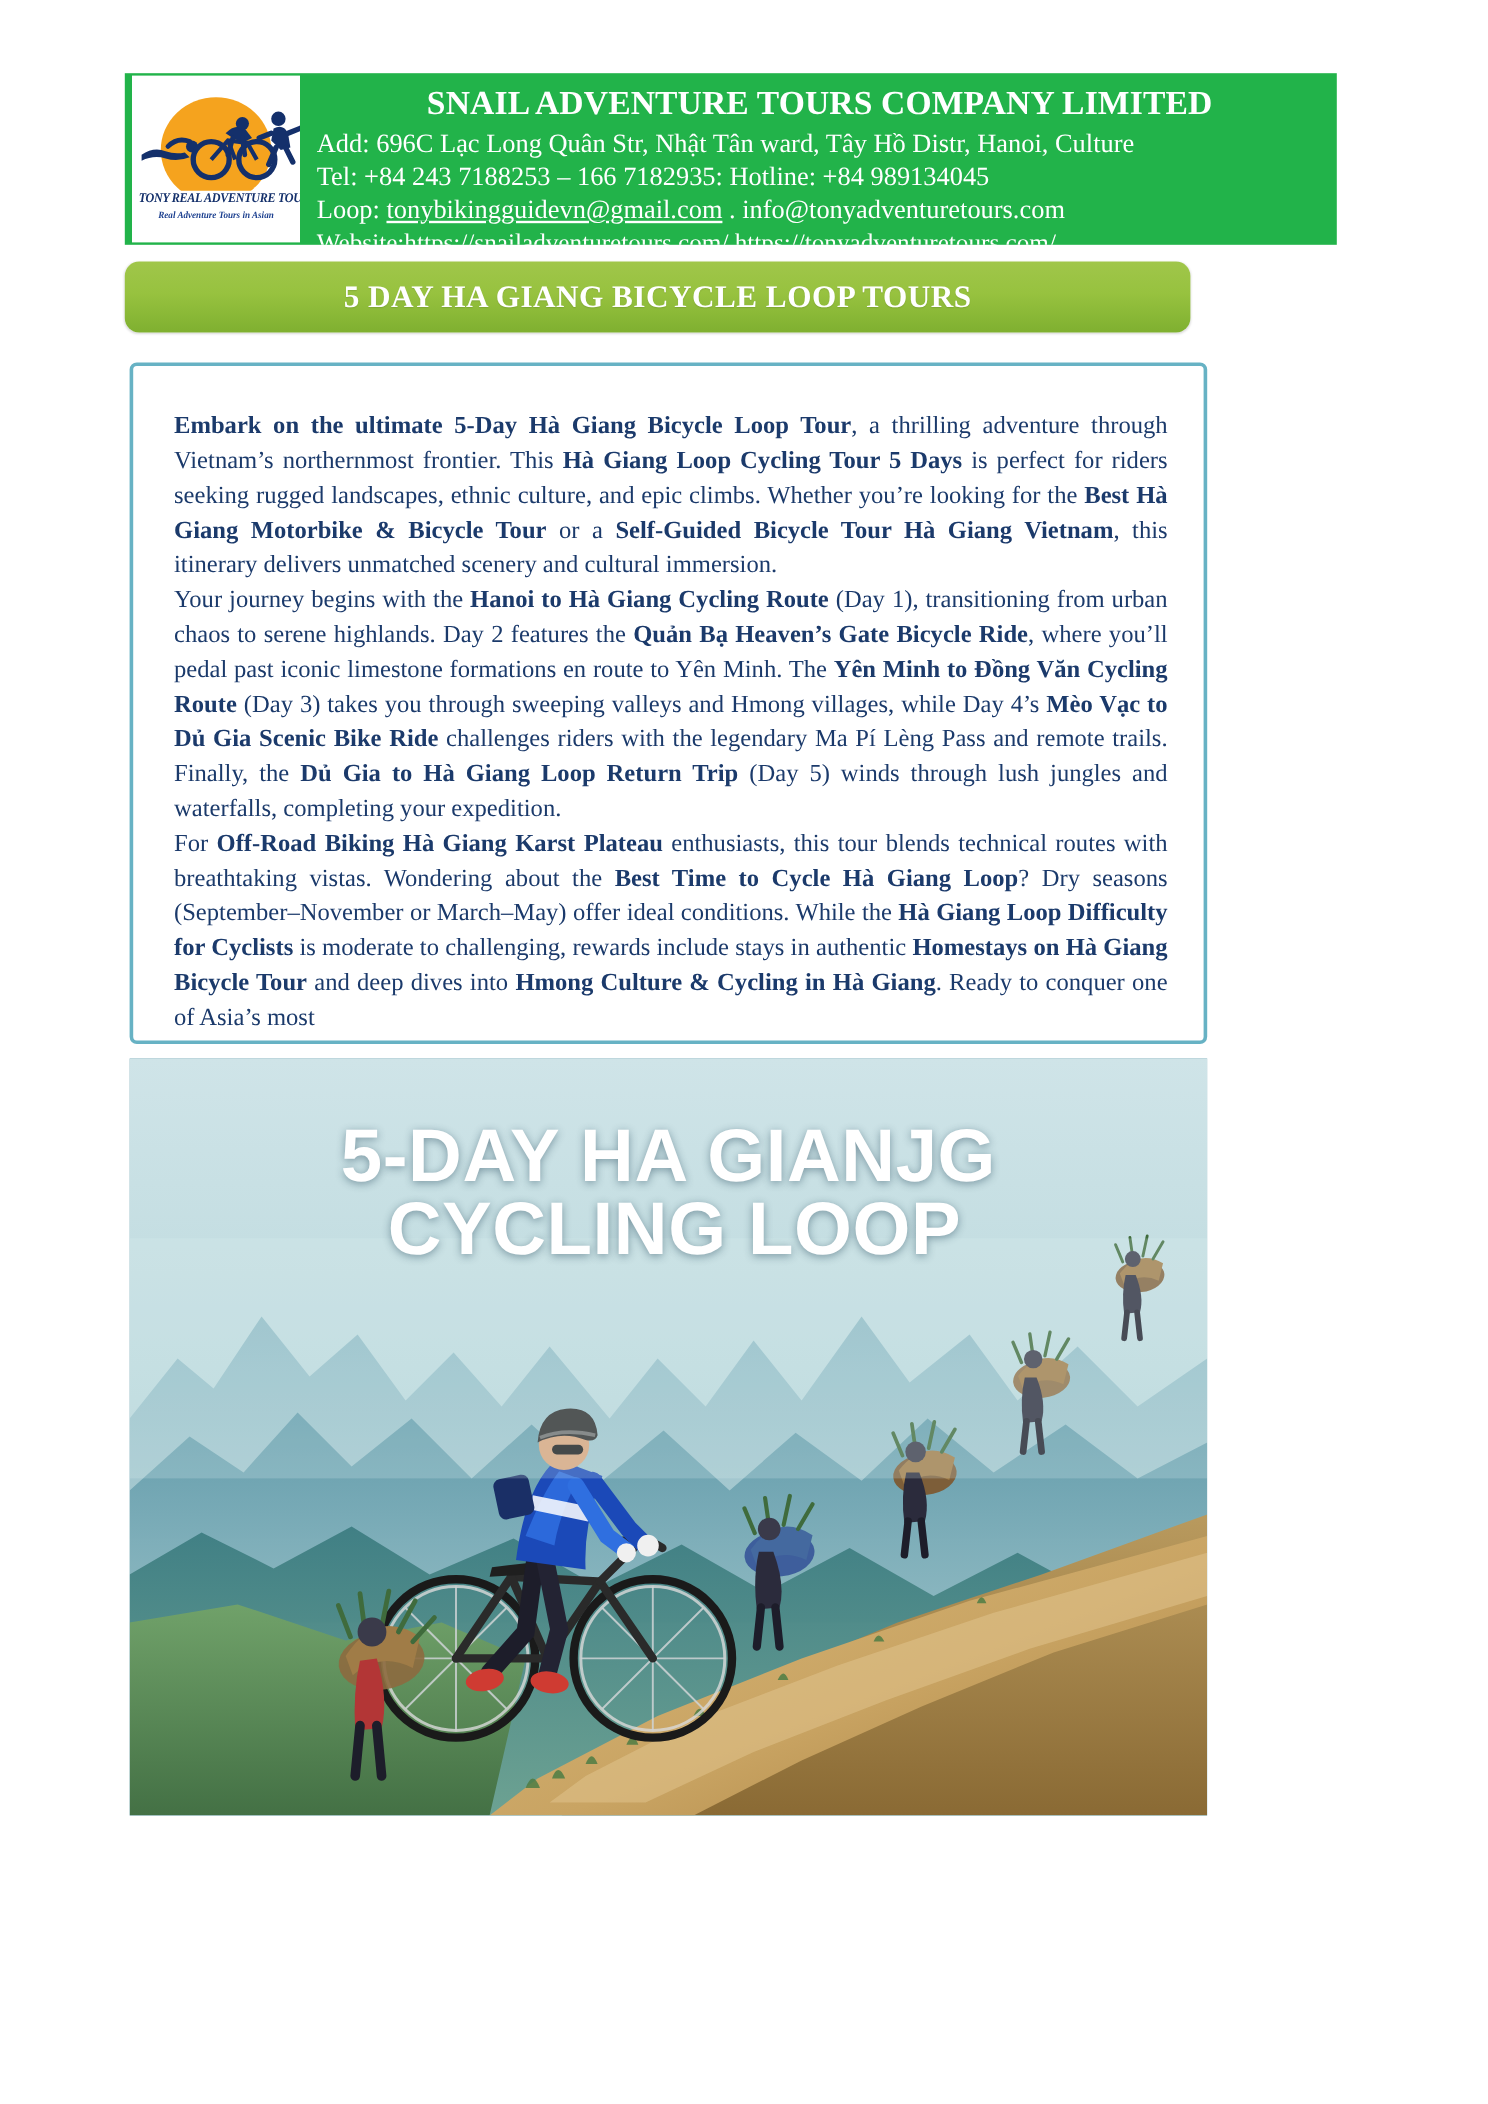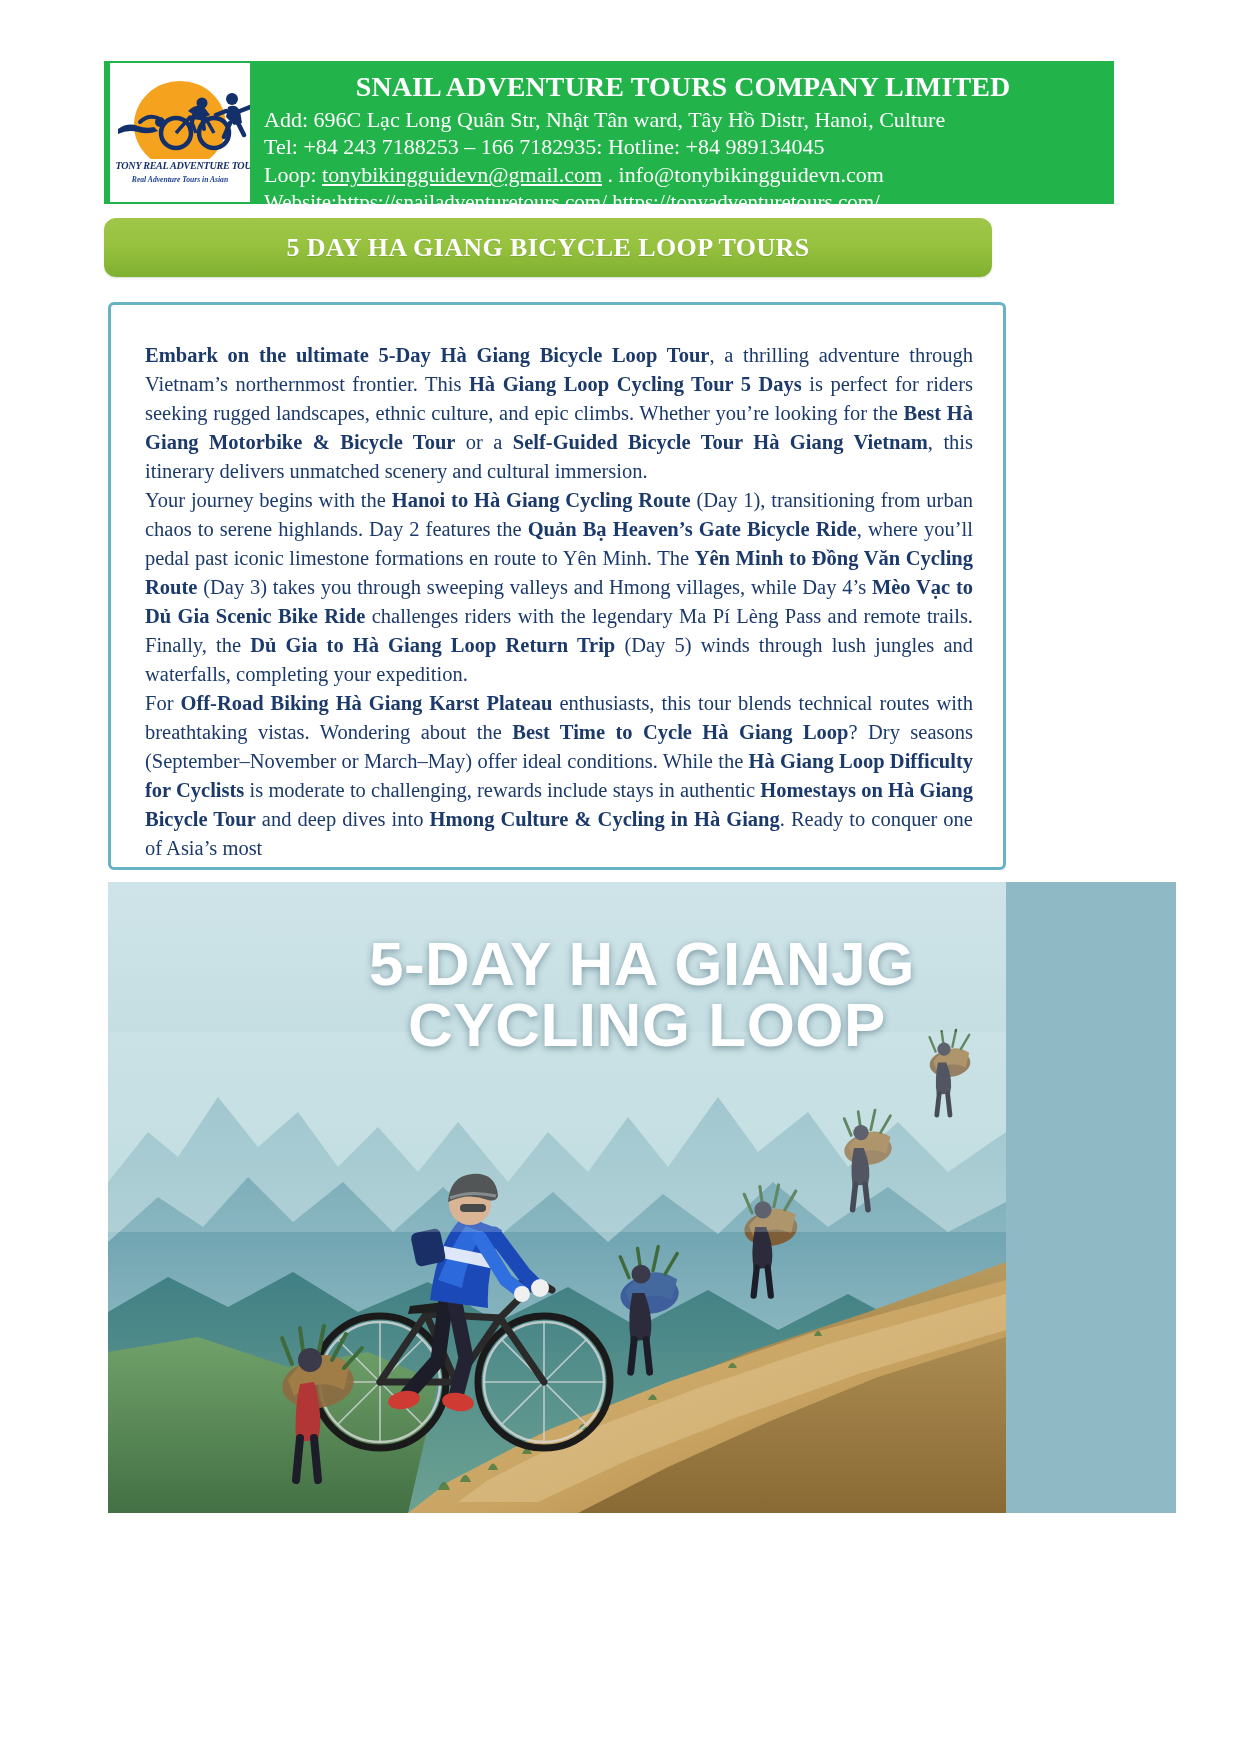--- a/index.html
+++ b/index.html
@@ -132,21 +132,21 @@
     margin: 0;
     -webkit-hyphens: none;
     hyphens: none;
   }
   .para b { font-weight: bold; }
 
   
   .photo {
     position: absolute;
     left: 108px; top: 882px;
-    width: 1068px; height: 631px;
+    width: 898px; height: 631px;
     overflow: hidden;
     background: #8fb9c4;
   }
   .photo svg { display: block; }
   .photo-caption {
     position: absolute;
     left: 0; right: 0; top: 52px;
     text-align: center;
     font-family: "Liberation Sans", "DejaVu Sans", sans-serif;
     font-weight: bold;
@@ -187,21 +187,21 @@
         <path d="M120 56 l-6 14 M128 56 l6 12 M116 44 l-10 4 M130 44 l10 -4" stroke="#14306b" stroke-width="4.5" stroke-linecap="round" fill="none"></path>
       </svg>
       <div class="logo-name">TONY REAL ADVENTURE TOURS</div>
       <div class="logo-tag">Real Adventure Tours in Asian</div>
     </div>
 
     <div class="header-text">
       <div class="hdr-company">SNAIL ADVENTURE TOURS COMPANY LIMITED</div>
       <div class="hdr-line">Add: 696C Lạc Long Quân Str, Nhật Tân ward, Tây Hồ Distr, Hanoi, Culture</div>
       <div class="hdr-line">Tel: +84 243 7188253 – 166 7182935: Hotline: +84 989134045</div>
-      <div class="hdr-line"><span>Loop: </span><span class="u">tonybikingguidevn@gmail.com</span><span> .  </span><span>info@tonybikingguidevn.com</span></div>
+      <div class="hdr-line"><span>Loop: </span><span class="u">tonybikingguidevn@gmail.com</span><span> .  </span><span>info@tonyadventuretours.com</span></div>
       <div class="hdr-line small">Website:https://snailadventuretours.com/  https://tonyadventuretours.com/</div>
     </div>
   </div>
 
   <div class="title-banner">
     <span>5 DAY HA GIANG BICYCLE LOOP TOURS</span>
   </div>
 
   <div class="text-card">
     <div class="text-inner">

